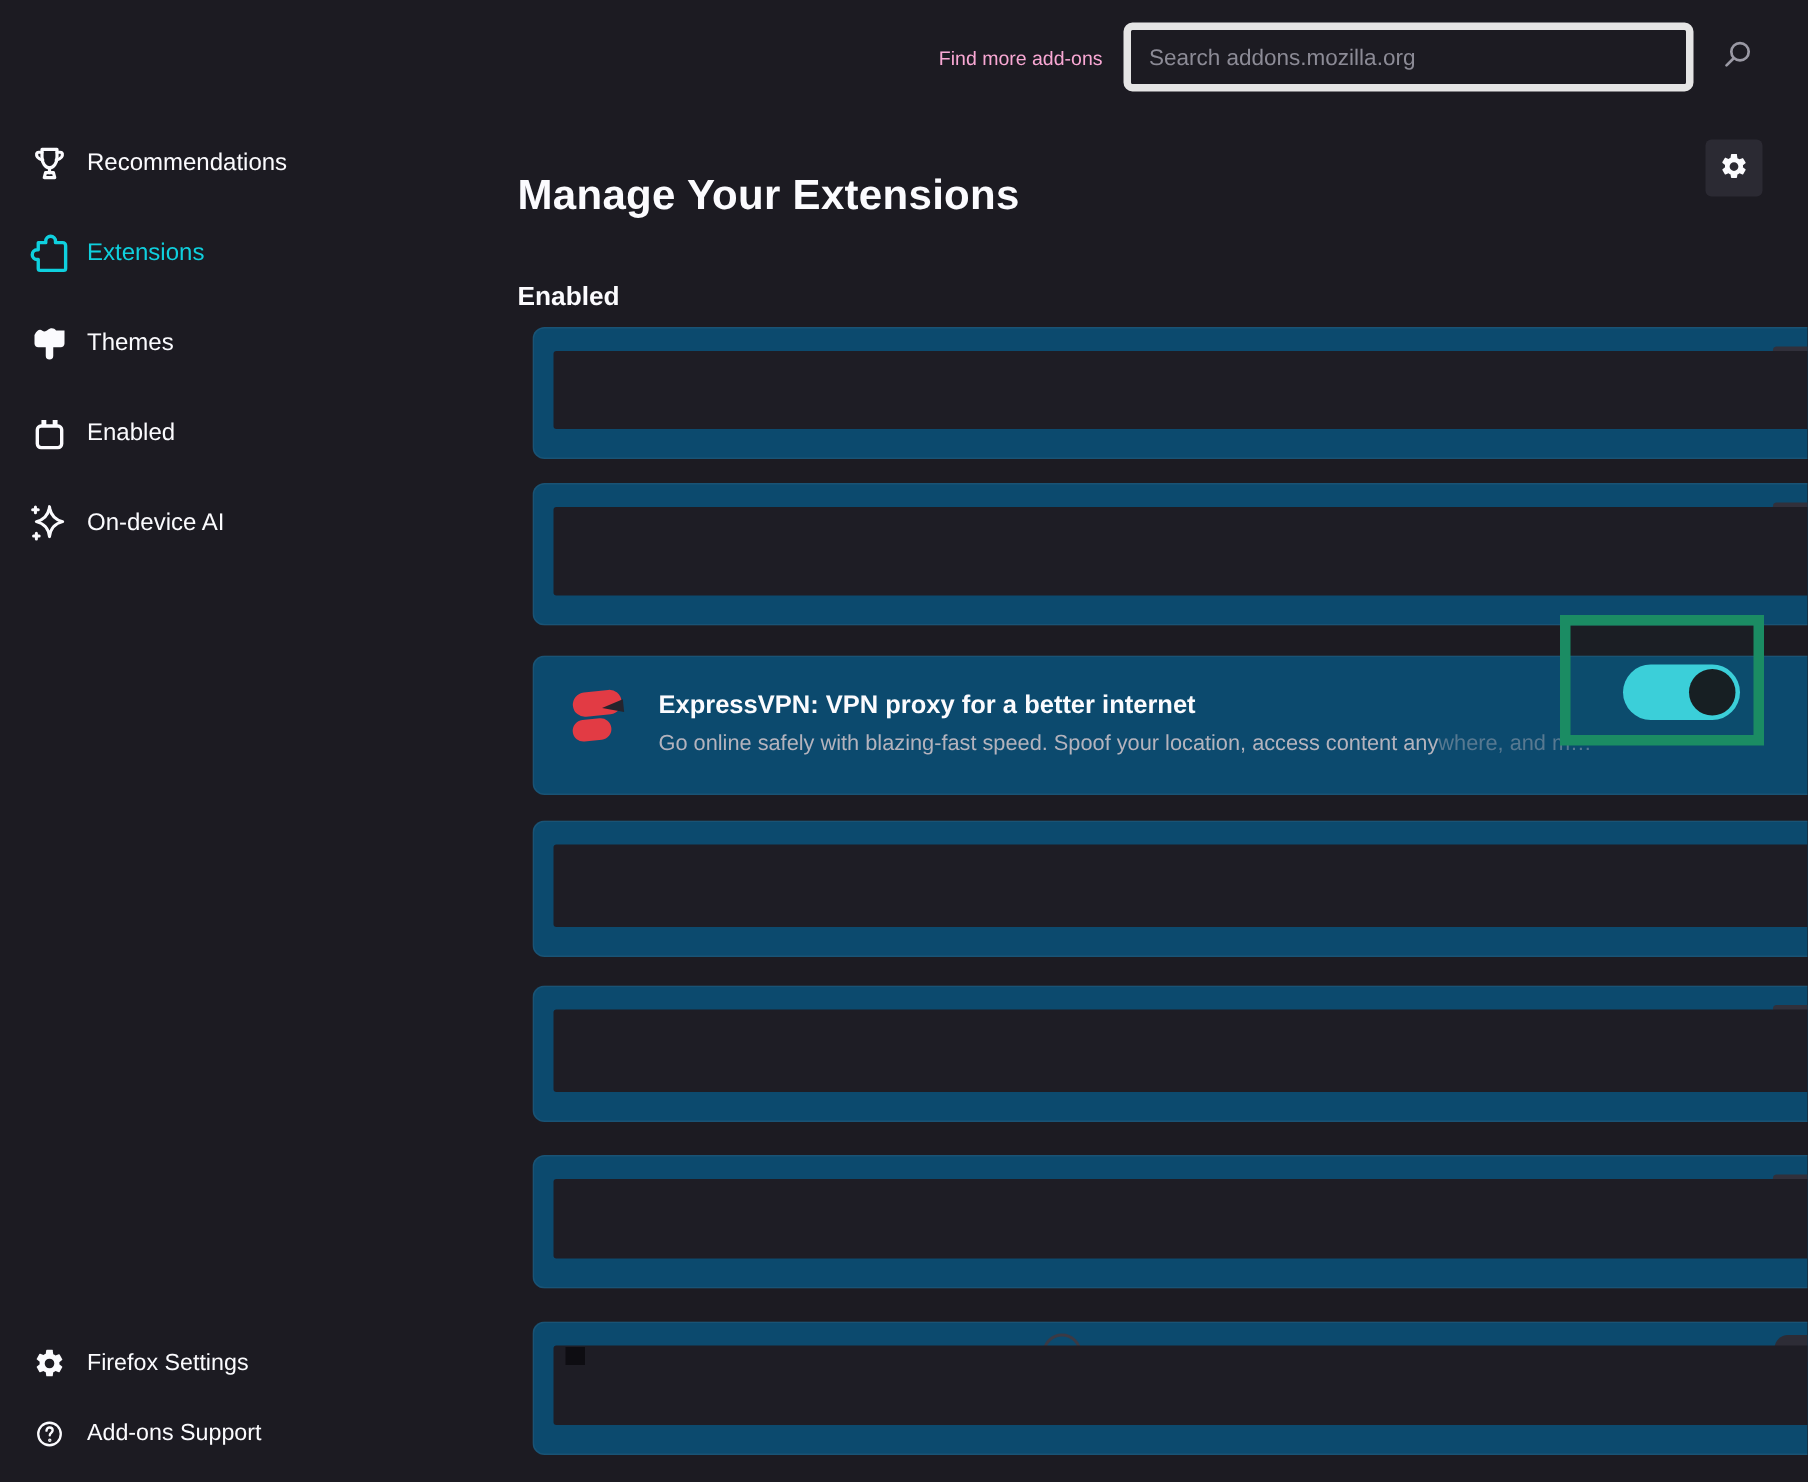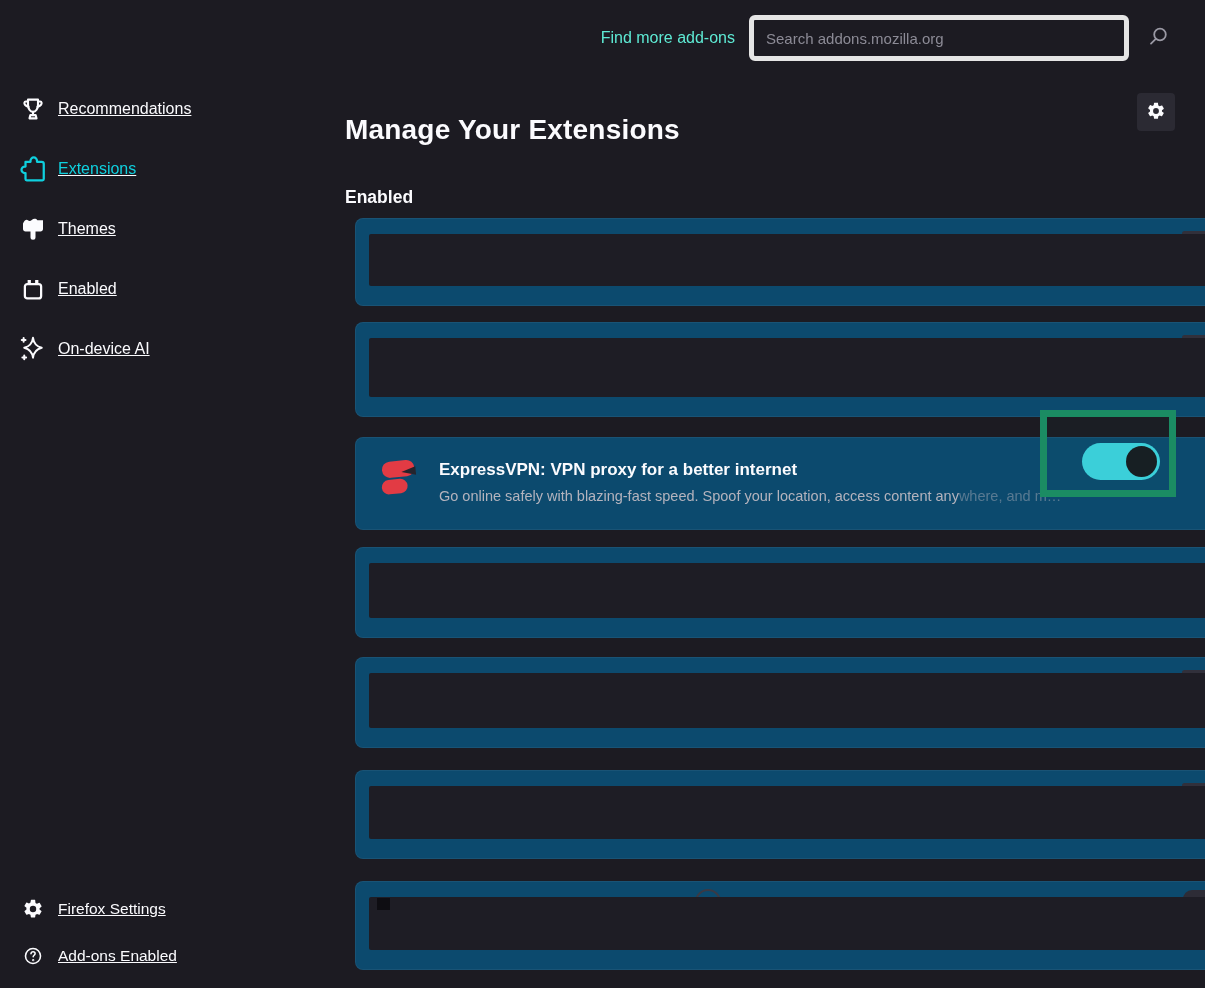--- a/index.html
+++ b/index.html
@@ -3,32 +3,32 @@
 <meta charset="utf-8">
 <style>
   html,body{margin:0;padding:0;}
   body{
     width:1205px;height:988px;position:relative;overflow:hidden;
     background:#1c1b22;color:#fbfbfe;
     font-family:"Liberation Sans","DejaVu Sans",sans-serif;
   }
   
   .header-bar{position:absolute;top:15px;right:32px;display:flex;align-items:center;gap:14px;}
-  .find-label{font-size:16px;color:#5eead4;white-space:nowrap;}
+  .find-label{font-size:13px;color:#f9a8d4;white-space:nowrap;}
   .search-input{
     width:346px;height:36px;background:transparent;border:5px solid #e5e5e5;border-radius:6px;
     color:#fbfbfe;font-size:15px;padding:0 12px;outline:none;
     font-family:"Liberation Sans","DejaVu Sans",sans-serif;
   }
   .search-input::placeholder{color:#8c8b96;}
   .search-btn{width:30px;height:30px;background:none;border:none;padding:2px;color:#9a99a4;cursor:pointer;}
   .search-btn svg{width:24px;height:24px;}
   
   .sidebar{position:absolute;left:0;top:79px;width:345px;}
-  .side-item{height:60px;display:flex;align-items:center;padding-left:18px;gap:10px;cursor:pointer;text-decoration:underline;}
+  .side-item{height:60px;display:flex;align-items:center;padding-left:18px;gap:10px;cursor:pointer;}
   .side-item .ic{width:30px;height:30px;flex:0 0 30px;color:#fbfbfe;}
   .side-item .ic svg{width:30px;height:30px;}
   .side-item .lbl{font-size:16px;color:#fbfbfe;}
   .side-item.active .lbl{color:#0fd0de;}
   .side-item.active .ic{color:#0fd0de;}
   .side-footer{position:absolute;left:0;top:885px;width:345px;}
   .side-footer .side-item{height:47px;padding-left:22px;gap:14px;}
   .side-footer .ic{width:22px;height:22px;flex:0 0 22px;}
   .side-footer .ic svg{width:22px;height:22px;}
   .side-footer .lbl{font-size:15.5px;text-align:center;}
@@ -125,21 +125,21 @@
           <path d="M19.14 12.94c.04-.3.06-.61.06-.94s-.02-.64-.07-.94l2.03-1.58a.5.5 0 0 0 .12-.64l-1.92-3.32a.5.5 0 0 0-.61-.22l-2.39.96a7.03 7.03 0 0 0-1.62-.94l-.36-2.54A.5.5 0 0 0 13.89 2h-3.78a.5.5 0 0 0-.49.42l-.36 2.54c-.59.24-1.13.56-1.62.94l-2.39-.96a.5.5 0 0 0-.61.22L2.72 8.48a.5.5 0 0 0 .12.64l2.03 1.58c-.05.3-.07.63-.07.94s.02.64.07.94l-2.03 1.58a.5.5 0 0 0-.12.64l1.92 3.32c.14.24.42.34.61.22l2.39-.96c.49.38 1.03.7 1.62.94l.36 2.54c.04.24.25.42.49.42h3.78c.24 0 .45-.18.49-.42l.36-2.54c.59-.24 1.13-.56 1.62-.94l2.39.96c.23.09.47 0 .61-.22l1.92-3.32a.5.5 0 0 0-.12-.64l-2.03-1.58zM12 15.5A3.5 3.5 0 1 1 12 8.5a3.5 3.5 0 0 1 0 7z"></path>
         </svg></span>
     <span class="lbl">Firefox Settings</span>
   </div>
     <div class="side-item">
     <span class="ic"><svg viewBox="0 0 24 24" fill="none" stroke="currentColor" stroke-width="1.7" stroke-linecap="round">
           <circle cx="12" cy="12" r="8.2"></circle>
           <path d="M9.8 9.6 c0-1.4 1-2.3 2.3-2.3 c1.3 0 2.2.8 2.2 2 c0 1.8-2.1 1.9-2.1 3.6"></path>
           <circle cx="12.2" cy="16.6" r=".4" fill="currentColor"></circle>
         </svg></span>
-    <span class="lbl">Add-ons Enabled</span>
+    <span class="lbl">Add-ons Support</span>
   </div>
   </div>
 
 <h1 class="page-title">Manage Your Extensions</h1>
 <button class="options-btn">
   <span><svg viewBox="0 0 24 24" fill="currentColor" fill-rule="evenodd">
         <path d="M19.14 12.94c.04-.3.06-.61.06-.94s-.02-.64-.07-.94l2.03-1.58a.5.5 0 0 0 .12-.64l-1.92-3.32a.5.5 0 0 0-.61-.22l-2.39.96a7.03 7.03 0 0 0-1.62-.94l-.36-2.54A.5.5 0 0 0 13.89 2h-3.78a.5.5 0 0 0-.49.42l-.36 2.54c-.59.24-1.13.56-1.62.94l-2.39-.96a.5.5 0 0 0-.61.22L2.72 8.48a.5.5 0 0 0 .12.64l2.03 1.58c-.05.3-.07.63-.07.94s.02.64.07.94l-2.03 1.58a.5.5 0 0 0-.12.64l1.92 3.32c.14.24.42.34.61.22l2.39-.96c.49.38 1.03.7 1.62.94l.36 2.54c.04.24.25.42.49.42h3.78c.24 0 .45-.18.49-.42l.36-2.54c.59-.24 1.13-.56 1.62-.94l2.39.96c.23.09.47 0 .61-.22l1.92-3.32a.5.5 0 0 0-.12-.64l-2.03-1.58zM12 15.5A3.5 3.5 0 1 1 12 8.5a3.5 3.5 0 0 1 0 7z"></path>
       </svg></span>
 </button>
 <h2 class="section-heading">Enabled</h2>

